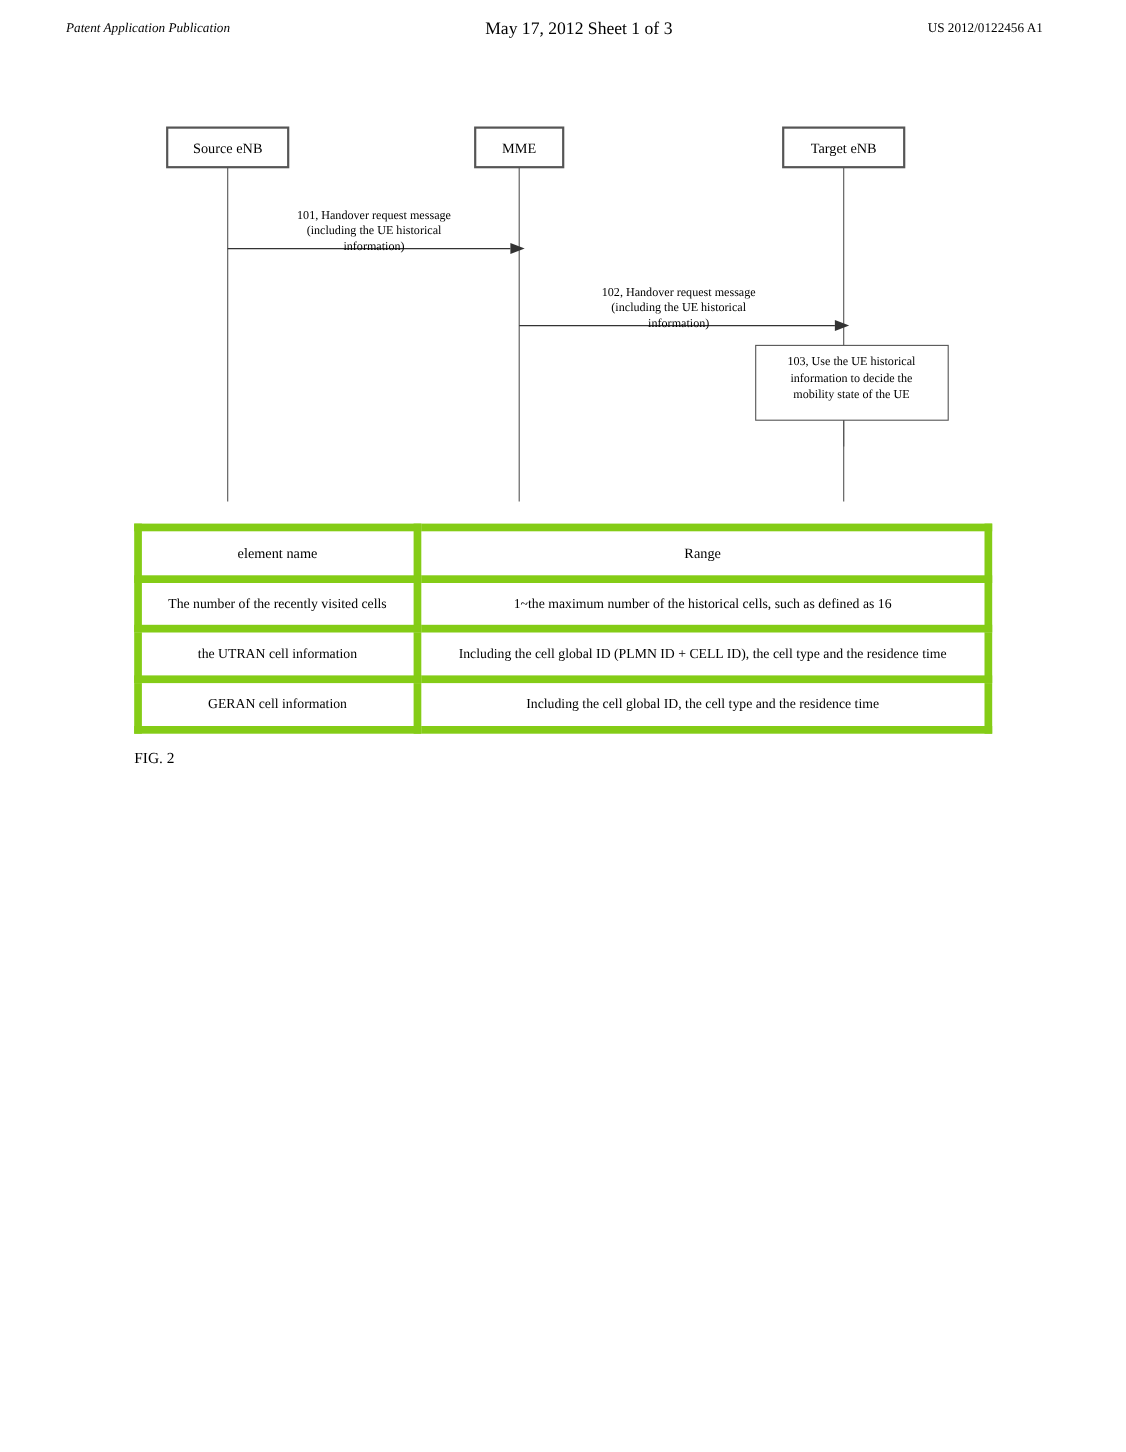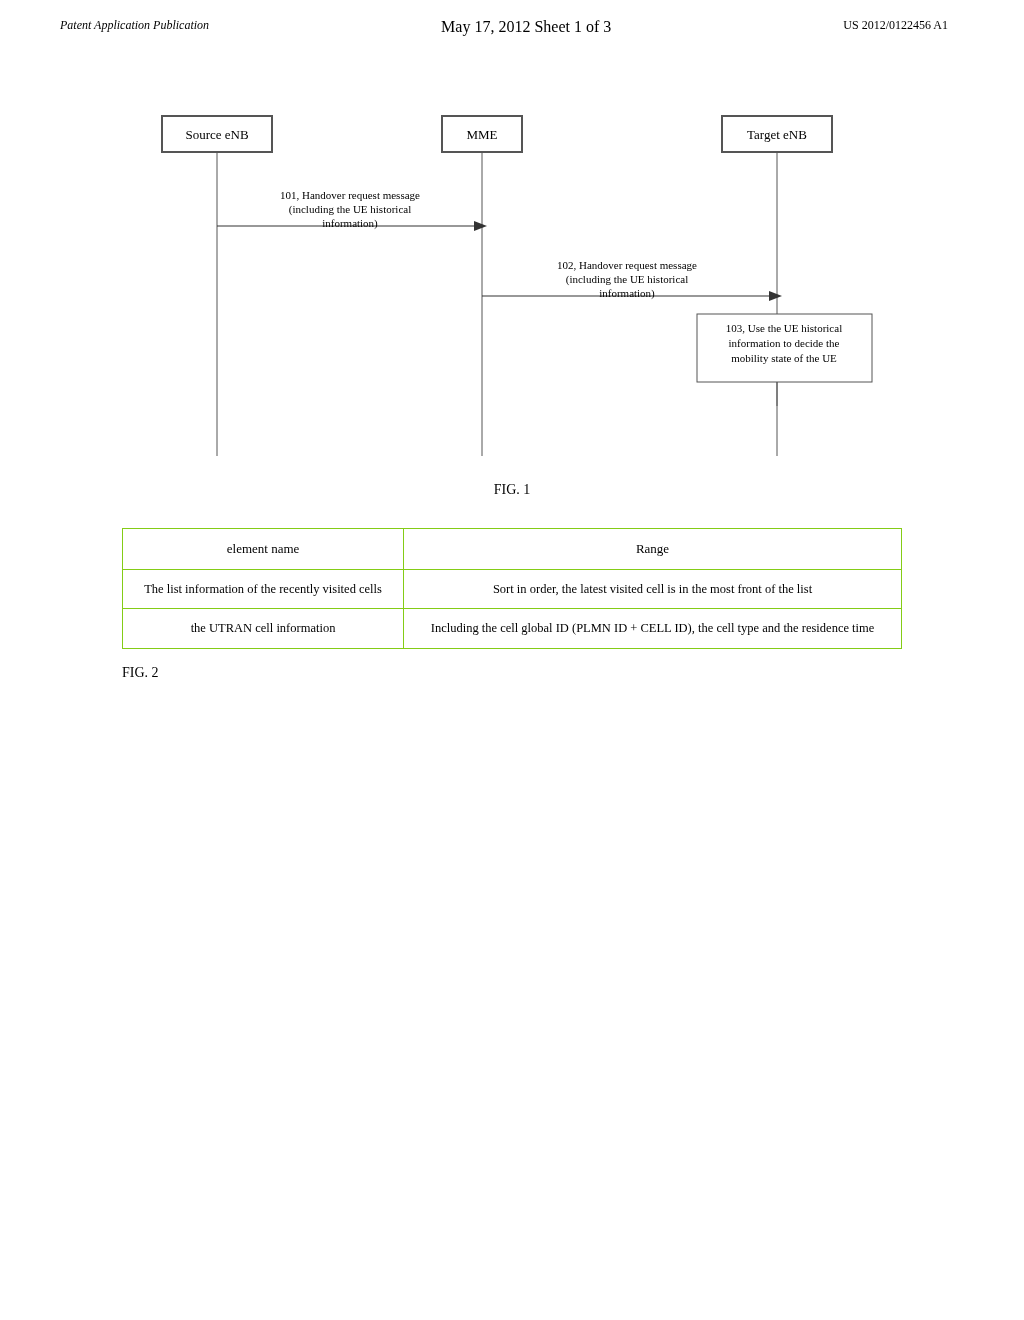--- a/index.html
+++ b/index.html
@@ -60,21 +60,21 @@
       width: 780px;
     }
 
     .fig2-table {
       width: 100%;
       border-collapse: collapse;
       font-size: 13px;
     }
 
     .fig2-table th, .fig2-table td {
-      border: 1px solid #84cc16;
+      border: 7px solid #84cc16;
       padding: 10px 14px;
       text-align: center;
       vertical-align: middle;
       line-height: 1.5;
     }
 
     .fig2-table thead th {
       font-weight: normal;
       font-size: 13px;
     }
@@ -87,21 +87,20 @@
       text-align: left;
       font-size: 14px;
       margin: 16px 0 30px 0;
       font-weight: normal;
     }
 
     
     .fig1-svg-container {
       width: 100%;
       display: flex;
-      justify-content: center;
     }
   </style>
 </head>
 <body>
 
 <div class="page-header">
   <span class="header-left">Patent Application Publication</span>
   <span class="header-center">May 17, 2012   Sheet 1 of 3</span>
   <span class="header-right">US 2012/0122456 A1</span>
 </div>
@@ -142,38 +141,41 @@
 
         <rect x="565" y="218" width="175" height="68" fill="white" stroke="#555" stroke-width="1"></rect>
         <text x="652" y="236" text-anchor="middle" font-family="Times New Roman, serif" font-size="11">103, Use the UE historical</text>
         <text x="652" y="251" text-anchor="middle" font-family="Times New Roman, serif" font-size="11">information to decide the</text>
         <text x="652" y="266" text-anchor="middle" font-family="Times New Roman, serif" font-size="11">mobility state of the UE</text>
 
         <line x1="645" y1="286" x2="645" y2="360" stroke="#555" stroke-width="1"></line>
       </svg>
     </div>
 
-    <div class="fig-label">FIG. 1</div>
   </div>
 
   <div class="fig2-container">
     <table class="fig2-table">
       <thead>
         <tr>
           <th>element name</th>
           <th>Range</th>
         </tr>
       </thead>
       <tbody id="fig2-tbody">
-          <tr>
-            <td>The list information of the recently visited cells</td>
-            <td>Sort in order, the latest visited cell is in the most front of the list</td>
+      <tr>
+            <td>The number of the recently visited cells</td>
+            <td>1~the maximum number of the historical cells, such as defined as 16</td>
           </tr>
           <tr>
             <td>the UTRAN cell information</td>
             <td>Including the cell global ID (PLMN ID + CELL ID), the cell type and the residence time</td>
+          </tr>
+          <tr>
+            <td>GERAN cell information</td>
+            <td>Including the cell global ID, the cell type and the residence time</td>
           </tr>
         </tbody>
     </table>
     <div class="fig2-label">FIG. 2</div>
   </div>
 
 </div>
 
 </body></html>

